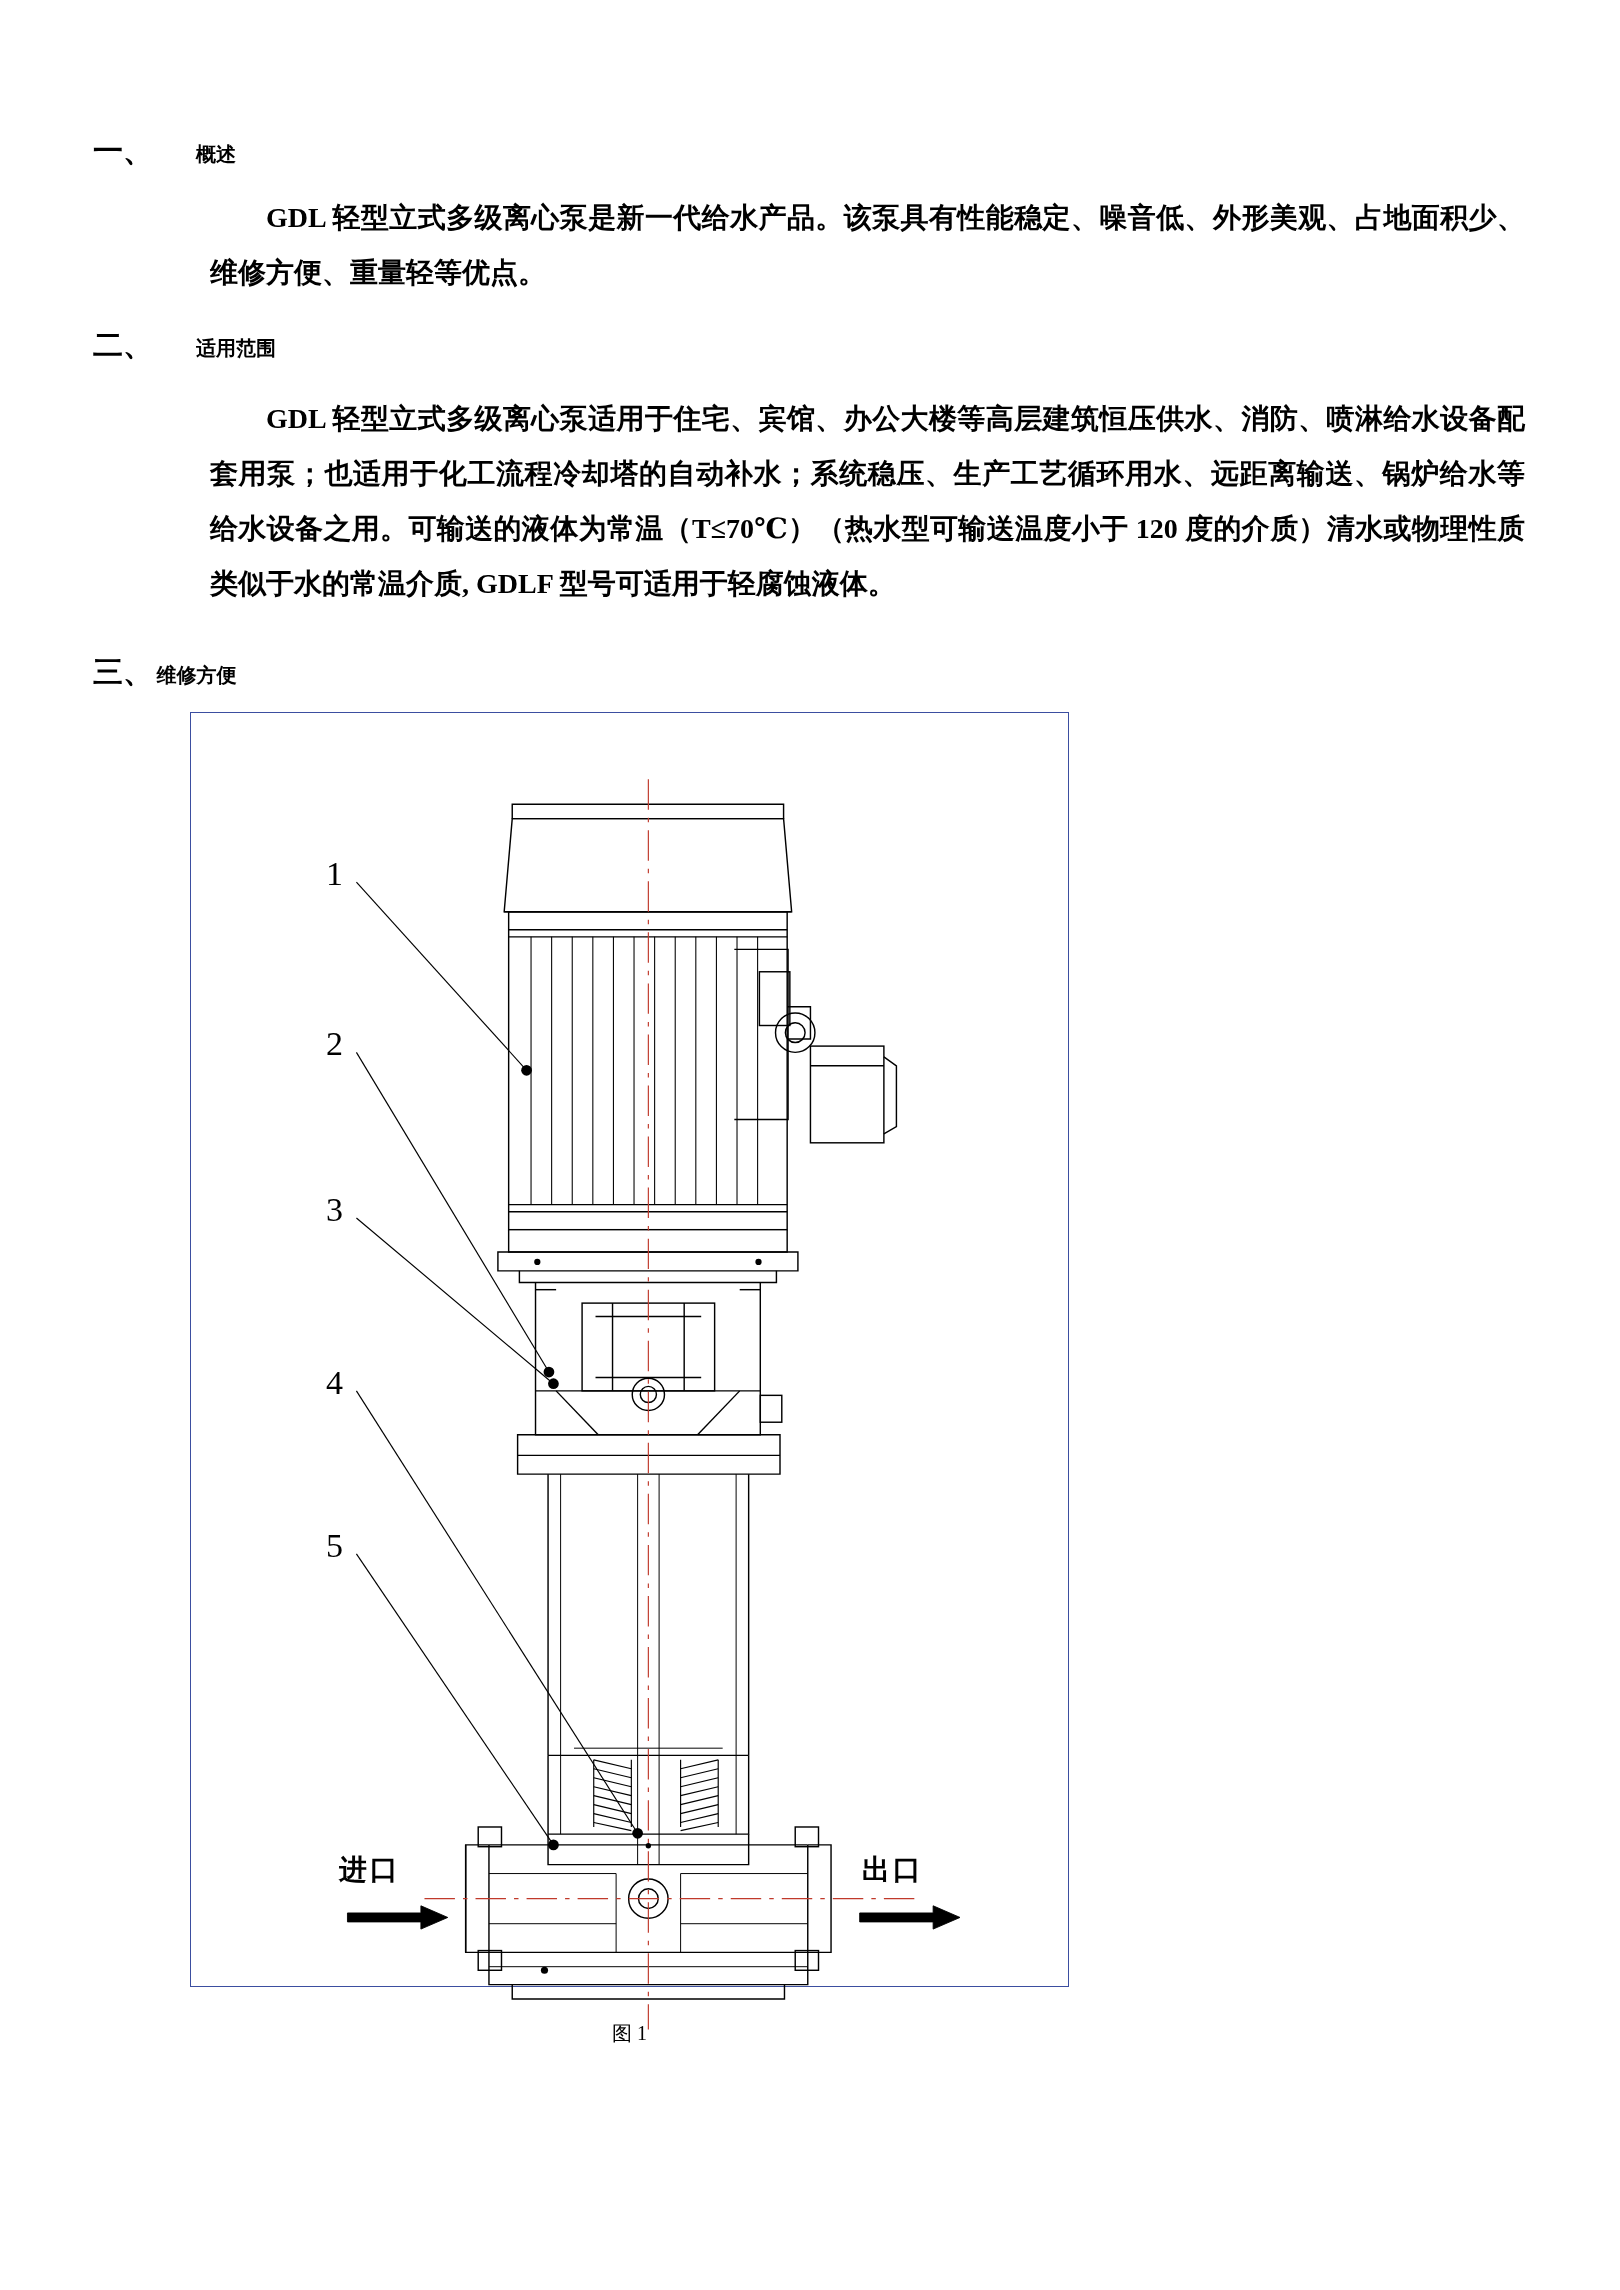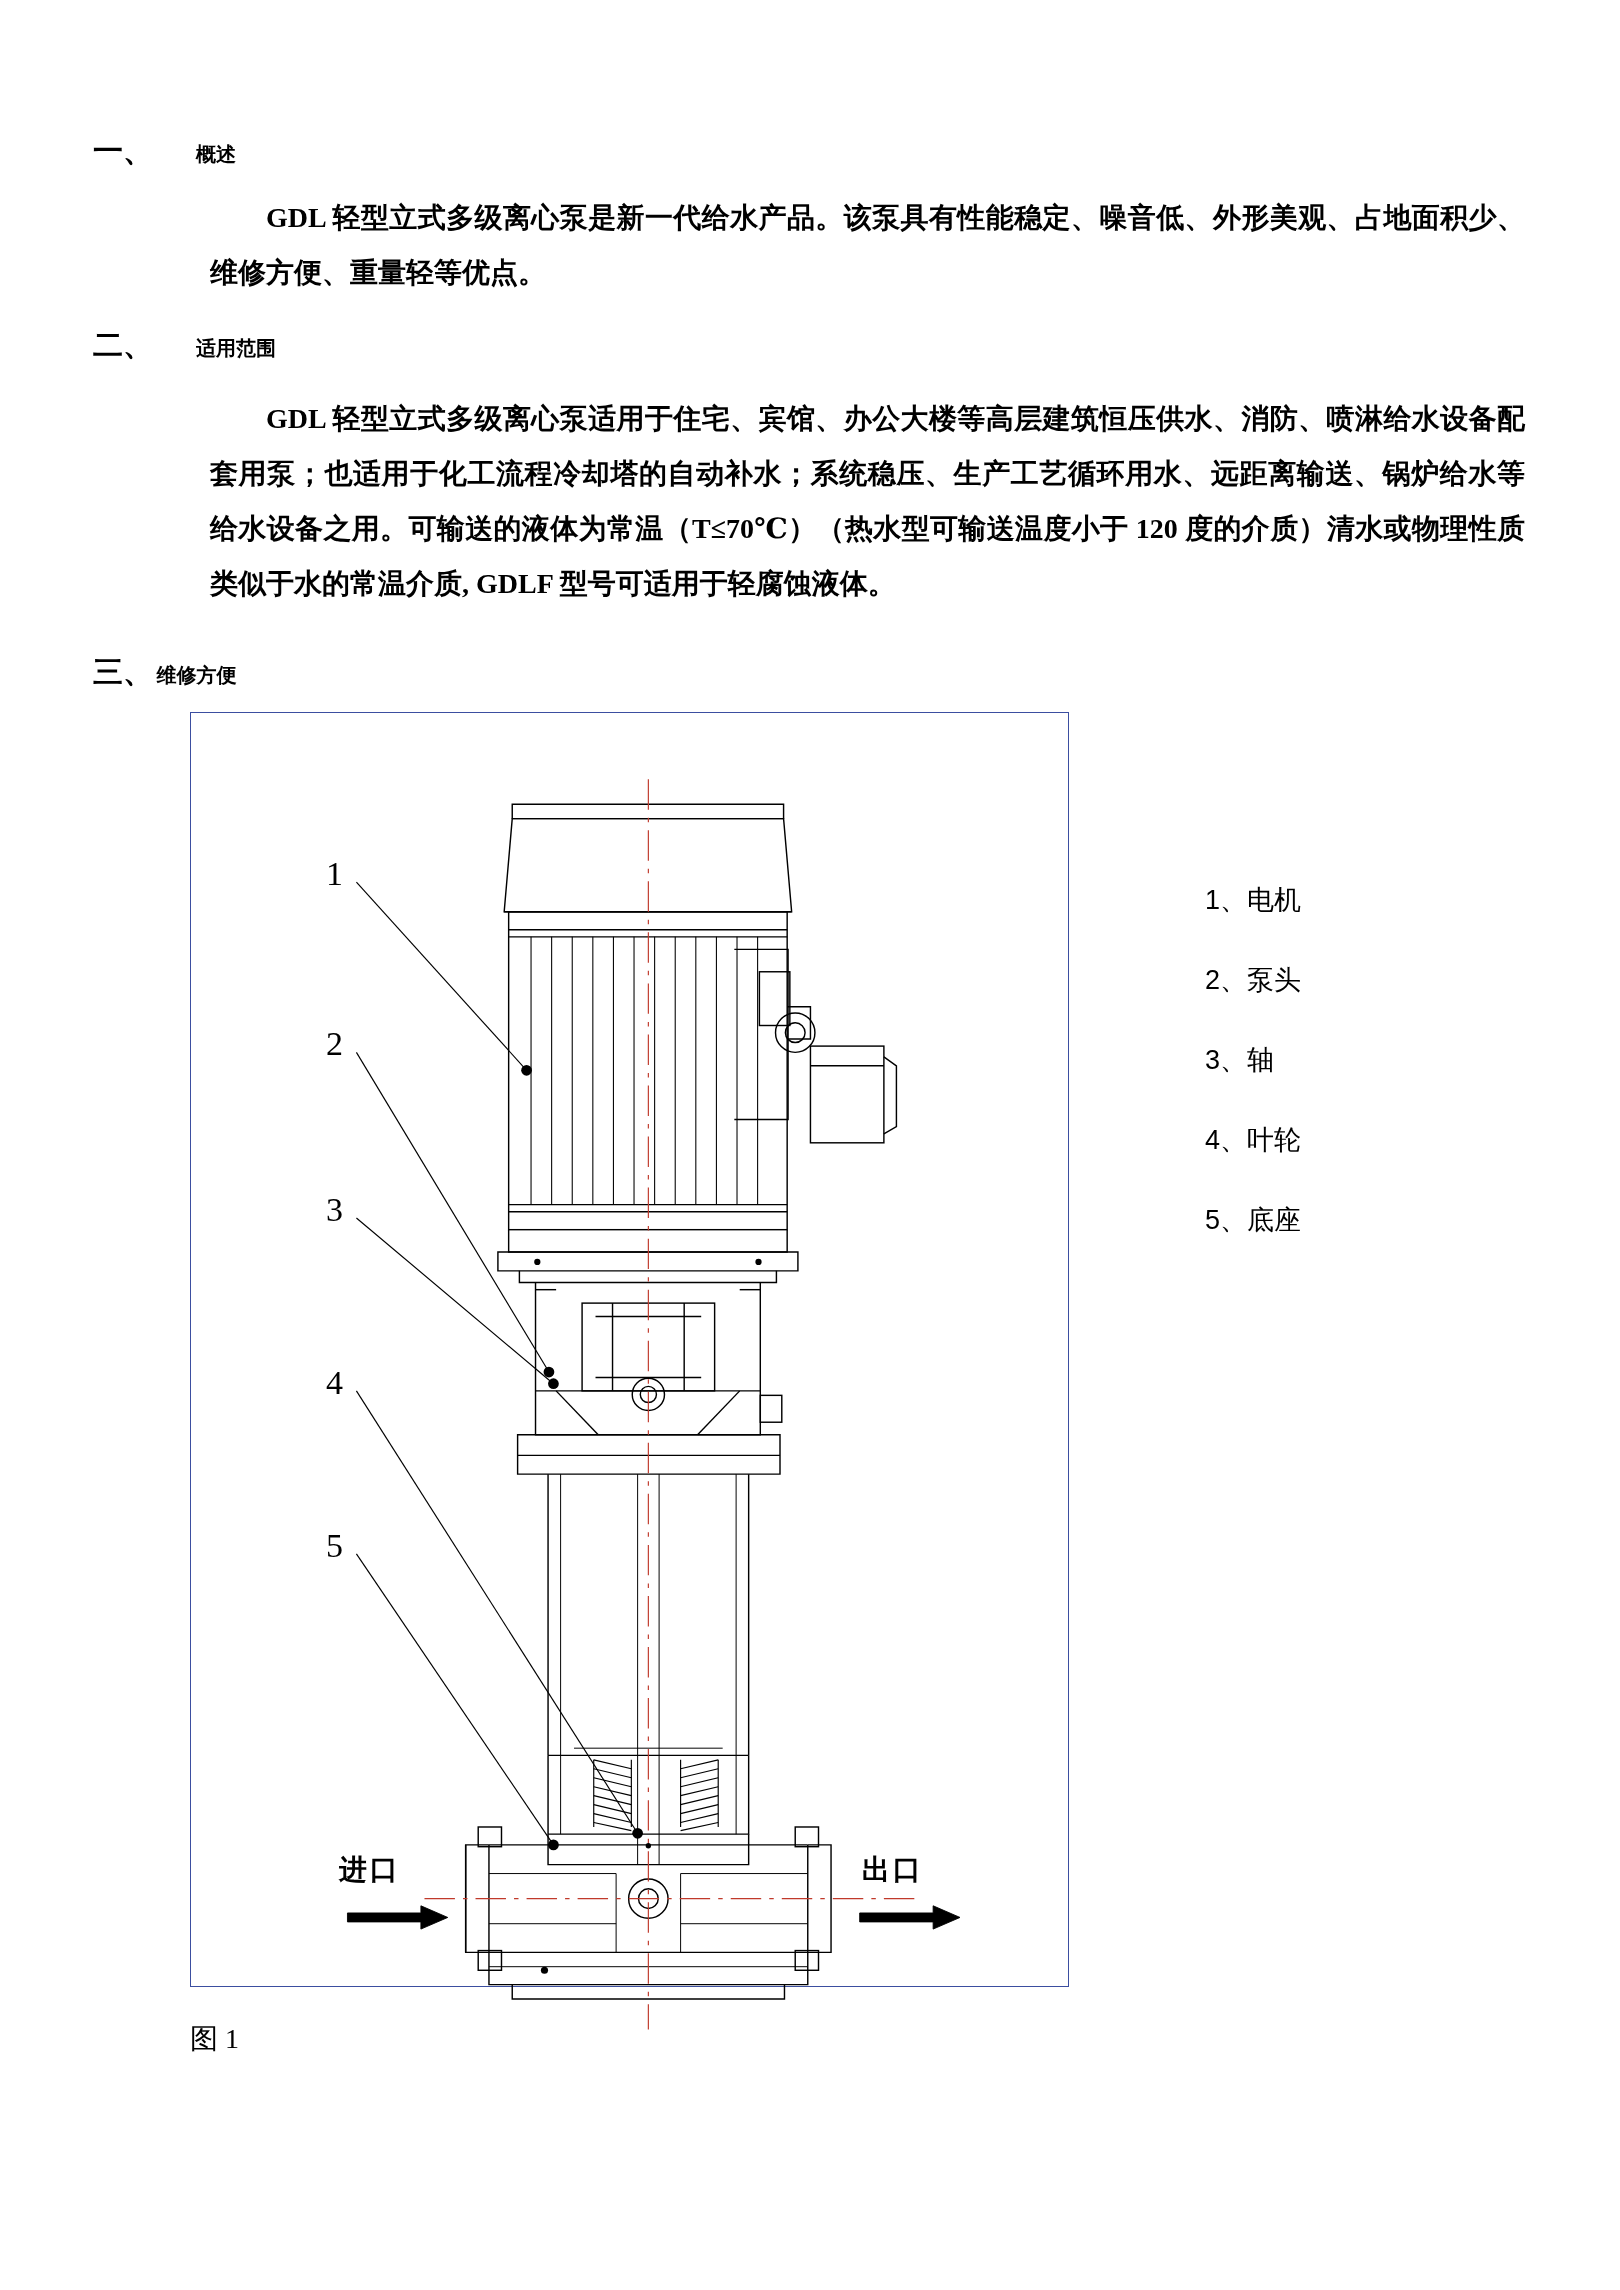--- a/index.html
+++ b/index.html
@@ -52,22 +52,22 @@
 
   
   .fig-box {
     position: absolute;
     border: 1.3px solid #3b4ea0;
     background: #fff;
     box-sizing: border-box;
   }
   .fig-caption {
     position: absolute;
-    font-size: 28px;
-    text-align: left;
+    font-size: 20px;
+    text-align: center;
   }
   .legend {
     position: absolute;
   }
   .legend-item {
     font-family: "Liberation Sans", "DejaVu Sans", sans-serif;
     font-size: 27px;
     line-height: 80px;
     white-space: nowrap;
   }
@@ -293,24 +293,17 @@
 
   <div class="callout-num" style="left:326px; top:855px;">1</div>
   <div class="callout-num" style="left:326px; top:1025px;">2</div>
   <div class="callout-num" style="left:326px; top:1191px;">3</div>
   <div class="callout-num" style="left:326px; top:1364px;">4</div>
   <div class="callout-num" style="left:326px; top:1527px;">5</div>
 
   <div class="port-label" style="left:339px; top:1851px;">进口</div>
   <div class="port-label" style="left:862px; top:1851px;">出口</div>
 
-  <div class="legend" style="left:1205px; top:860px;">
-    <div class="legend-item">1、电机</div>
-    <div class="legend-item">2、泵头</div>
-    <div class="legend-item">3、轴</div>
-    <div class="legend-item">4、叶轮</div>
-    <div class="legend-item">5、底座</div>
-  </div>
 
   <div class="fig-caption" style="left:190px; top:2020px; width:879px;">图 1</div>
 
 </div>
 
 
 </body></html>

